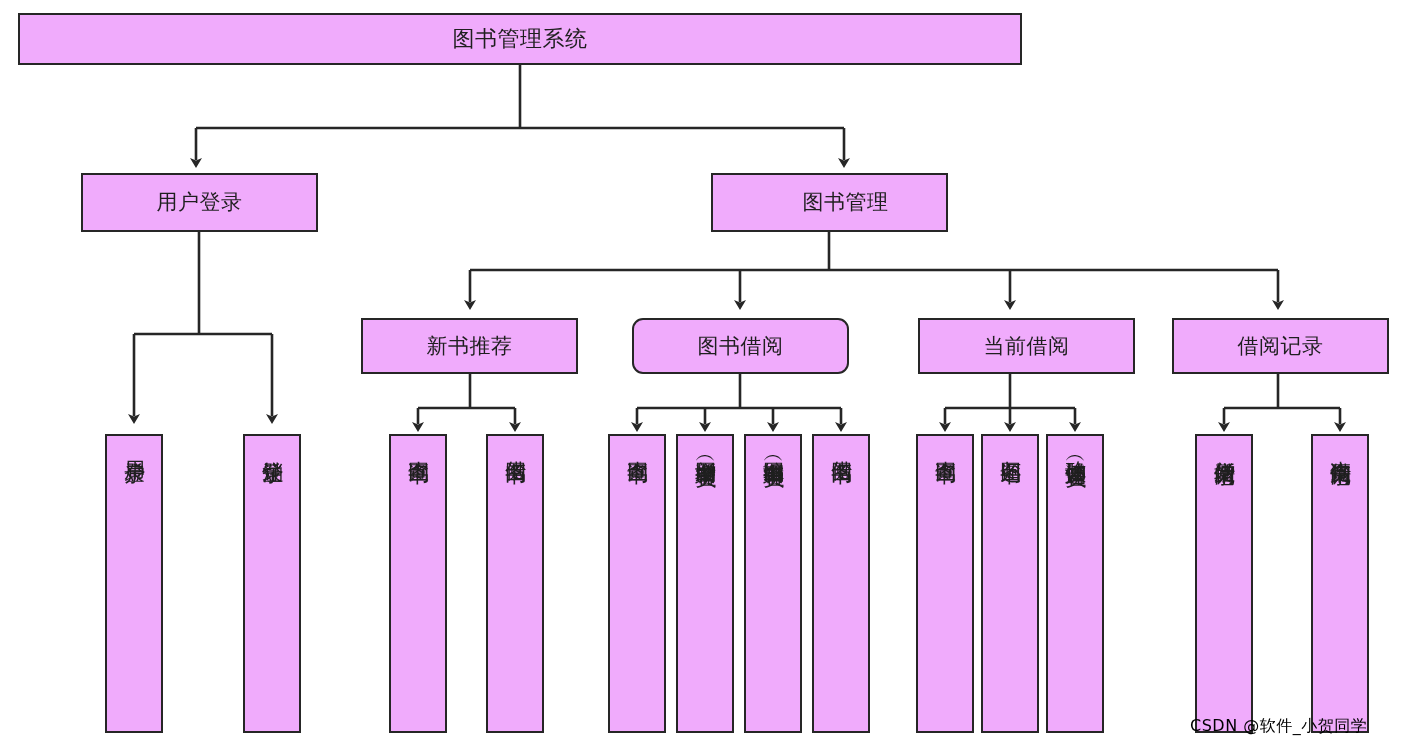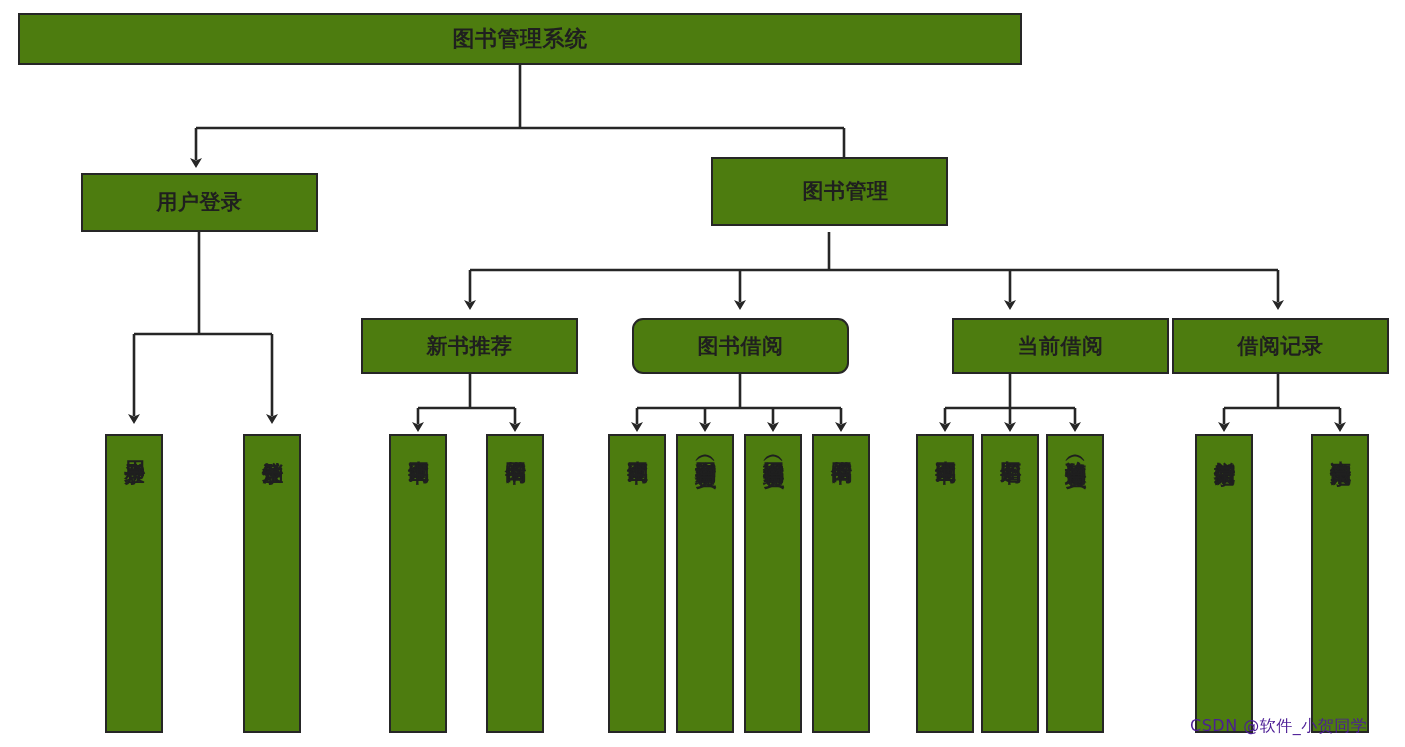--- a/index.html
+++ b/index.html
@@ -24,26 +24,25 @@
     left: 0;
     top: 0;
     width: 1405px;
     height: 747px;
     pointer-events: none;
   }
   .node {
     position: absolute;
     box-sizing: border-box;
     border: 2px solid #262626;
-    background: #4d7c0f;
+    background: #f0abfc;
     display: flex;
     align-items: center;
     justify-content: center;
     text-align: center;
-    font-weight: bold;
   }
   .node .label {
     display: block;
     line-height: 1.18;
     letter-spacing: 0.5px;
     color: #1f1f1f;
   }
   
   .node.horiz .label {
     font-size: 21px;
@@ -61,21 +60,21 @@
     text-orientation: upright;
     font-size: 21px;
     line-height: 1.02;
     letter-spacing: 1px;
     white-space: nowrap;
     max-height: 286px;
   }
   .watermark {
     position: absolute;
     font-size: 16px;
-    color: #4c1d95;
+    color: #000000;
     letter-spacing: 0.5px;
     white-space: nowrap;
     user-select: none;
   }
 </style>
 </head>
 <body>
 
 <div id="canvas">
 
@@ -129,31 +128,31 @@
     </g>
   </svg>
 
   <div class="node horiz root" style="left:18px; top:13px; width:1004px; height:52px;">
     <span class="label">图书管理系统</span>
   </div>
 
   <div class="node horiz" style="left:81px; top:173px; width:237px; height:59px;">
     <span class="label">用户登录</span>
   </div>
-  <div class="node horiz" style="left:711px; top:157px; width:237px; height:69px;padding-left:32px;">
+  <div class="node horiz" style="left:711px; top:173px; width:237px; height:59px;padding-left:32px;">
     <span class="label">图书管理</span>
   </div>
 
   <div class="node horiz" style="left:361px; top:318px; width:217px; height:56px;text-align:right;">
     <span class="label">新书推荐</span>
   </div>
   <div class="node horiz" style="left:632px; top:318px; width:217px; height:56px;border-radius:11px;">
     <span class="label">图书借阅</span>
   </div>
-  <div class="node horiz" style="left:952px; top:318px; width:217px; height:56px;">
+  <div class="node horiz" style="left:918px; top:318px; width:217px; height:56px;">
     <span class="label">当前借阅</span>
   </div>
   <div class="node horiz" style="left:1172px; top:318px; width:217px; height:56px;">
     <span class="label">借阅记录</span>
   </div>
 
   <div class="node vert" style="left:105px; top:434px; width:58px; height:299px;">
     <span class="label">用户登录</span>
   </div>
   <div class="node vert" style="left:243px; top:434px; width:58px; height:299px;">

